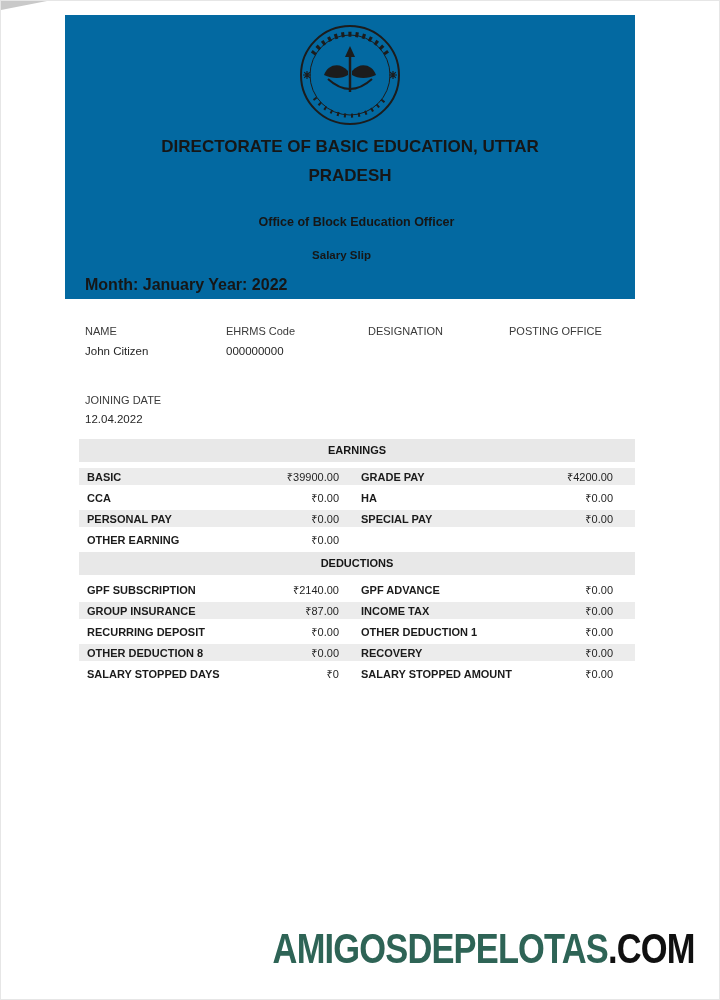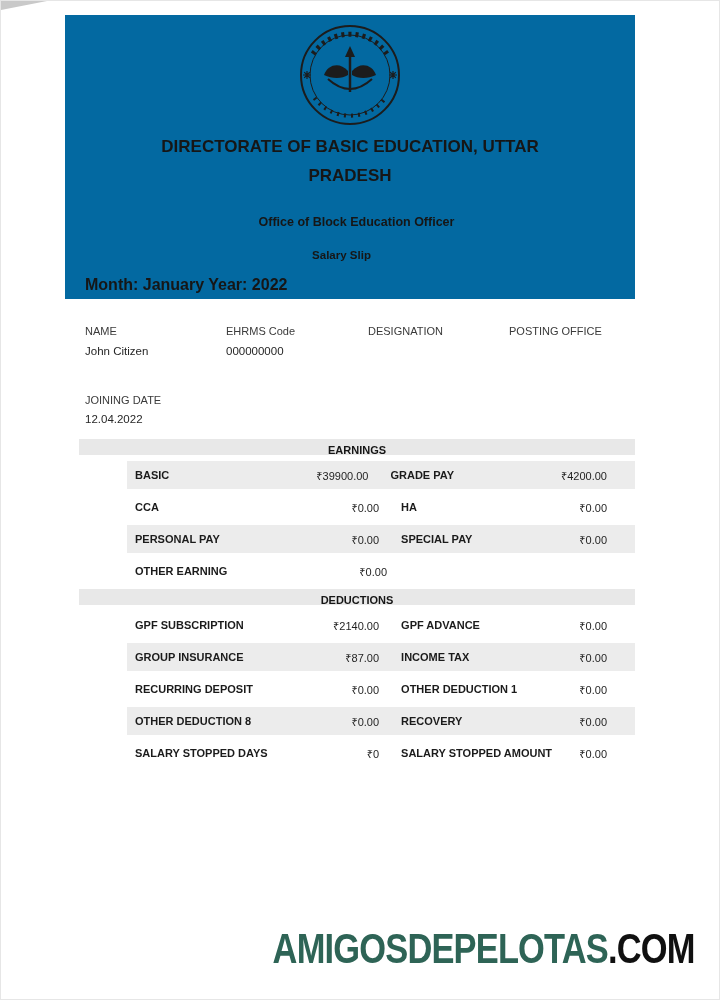--- a/index.html
+++ b/index.html
@@ -51,34 +51,33 @@
   .emp-label { font-size:11px; color:#3a3a3a; }
   .emp-value { font-size:11.5px; color:#262626; margin-top:8px; min-height:14px; }
   .joining {
     position:absolute; left:84px; top:393px;
   }
   .joining .emp-value { margin-top:7px; }
 
   
   .pay-table { position:absolute; left:78px; top:438px; width:556px; }
   .section-bar {
-    height:16px; line-height:23px; background:#E8E8E8;
+    height:23px; line-height:23px; background:#E8E8E8;
     text-align:center; font-size:11px; font-weight:bold; color:#161616;
     margin-bottom:6px;
   }
   .trow {
-    display:flex; align-items:center; height:28px; margin-bottom:4px;
+    display:flex; align-items:center; height:17px; margin-bottom:4px;
     font-size:11px;
-    margin-left:48px;
   }
   .trow.shaded { background:#ECECEC; }
   .c-l1 { width:180px; padding-left:8px;  font-weight:bold; color:#1b1b1b; }
   .c-v1 { width:80px;  text-align:right;  color:#1f1f1f; }
   .c-l2 { width:206px; padding-left:22px; font-weight:bold; color:#1b1b1b; }
-  .c-v2 { flex:1; text-align:right; padding-right:28px; color:#1f1f1f; }
+  .c-v2 { flex:1; text-align:right; padding-right:22px; color:#1f1f1f; }
 
   
   .brand {
     position:absolute; right:24px; top:924px;
     font-size:42px; font-weight:bold; letter-spacing:-1px; white-space:nowrap;
     transform:scaleX(0.82); transform-origin:100% 50%;
   }
   .brand-main   { color:#2E6456; }
   .brand-suffix { color:#101010; }
 

